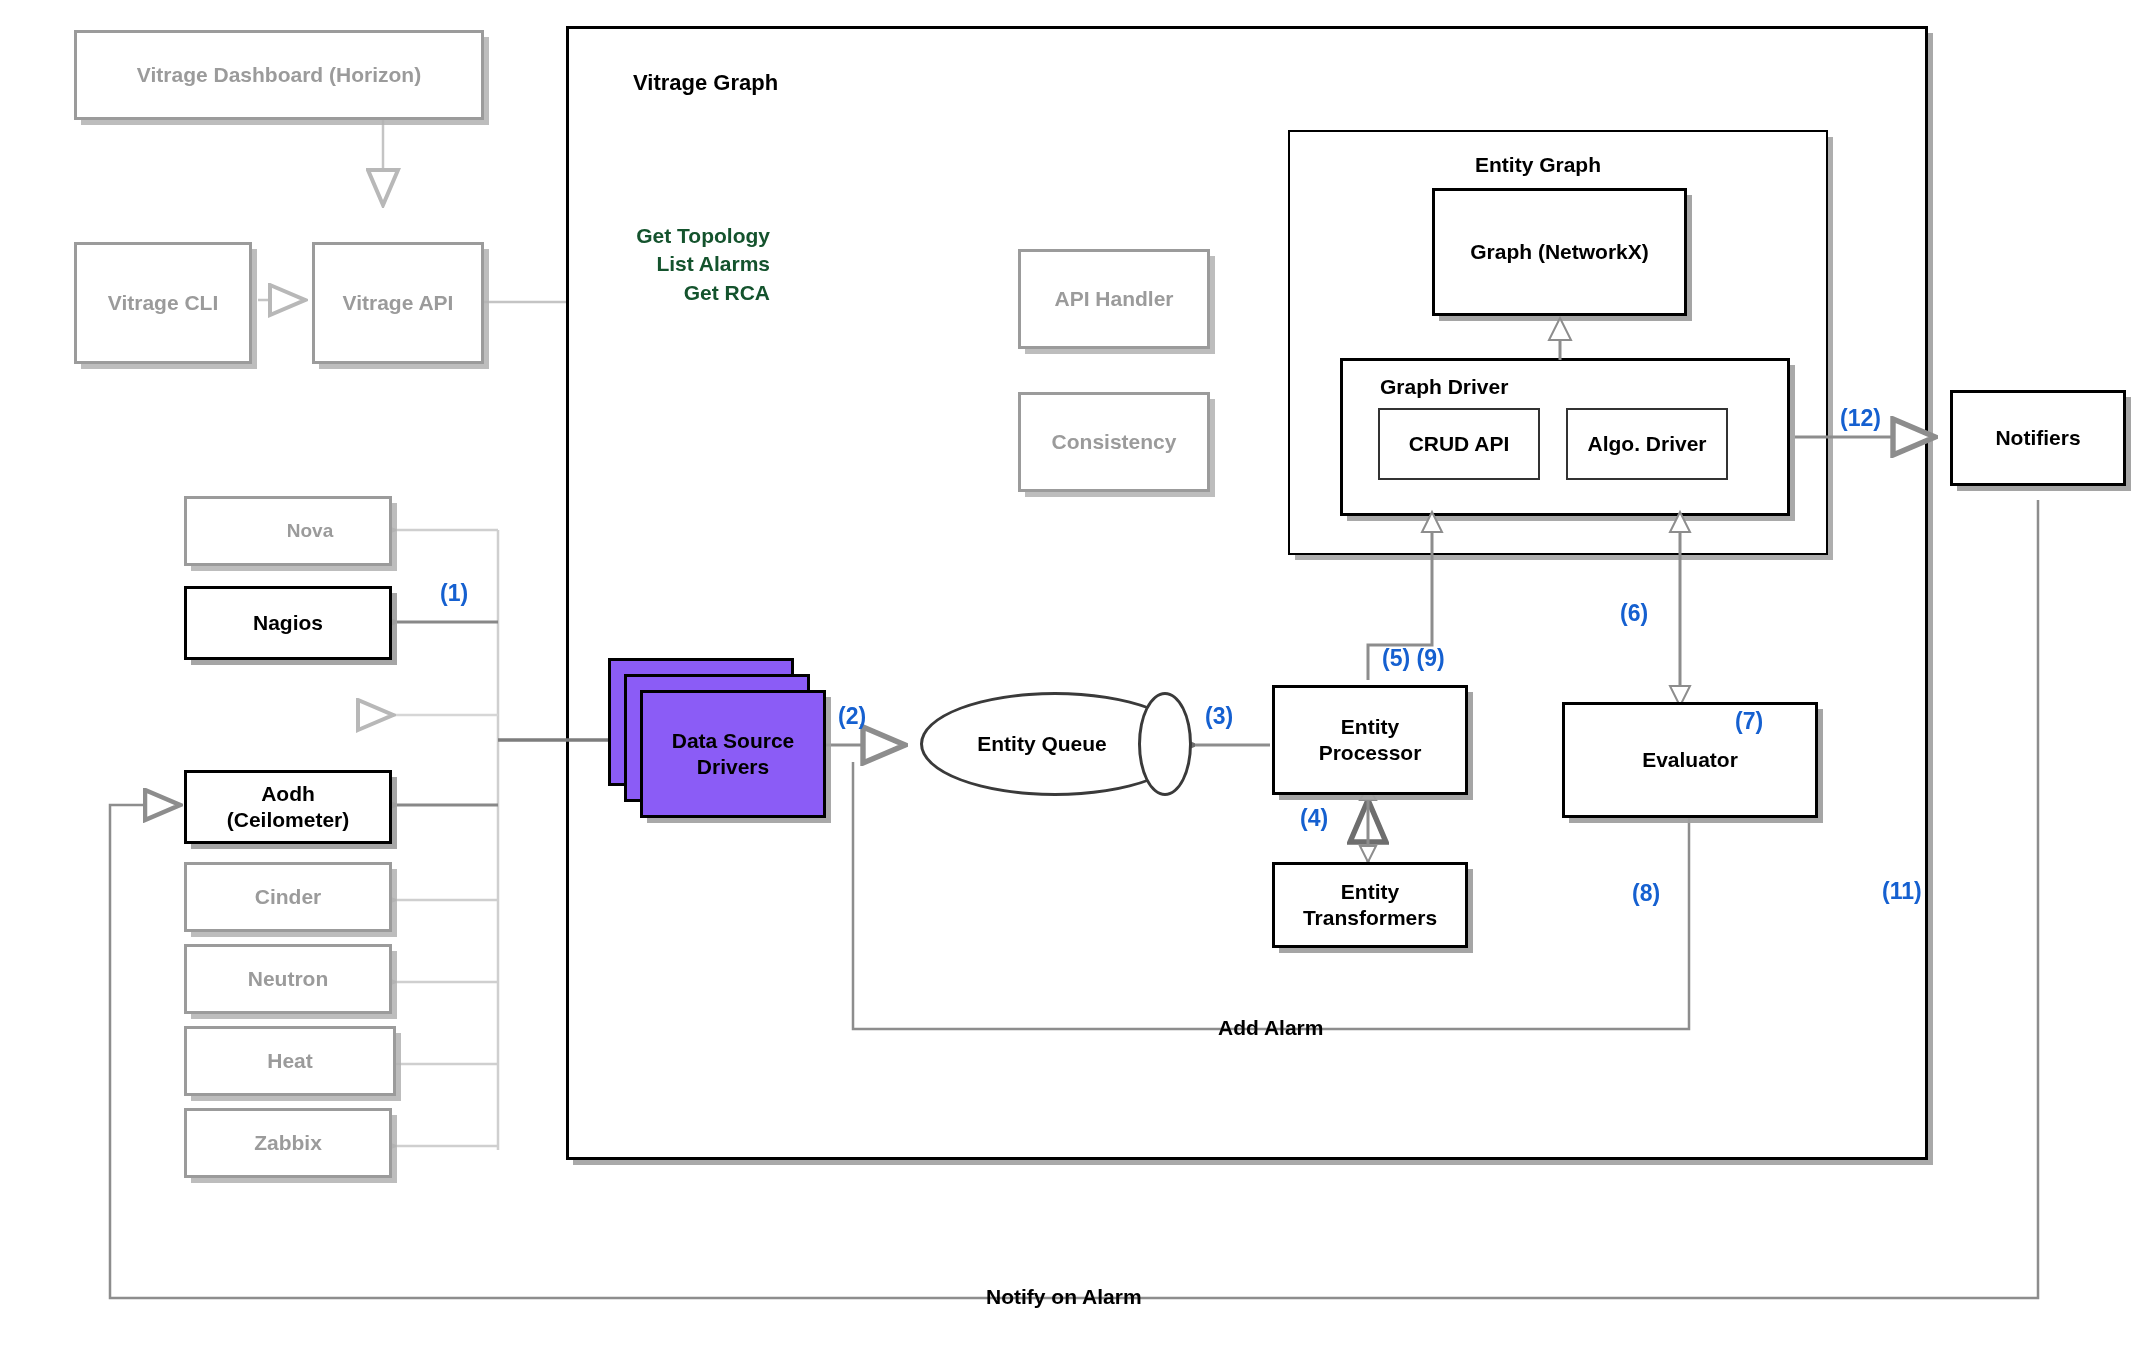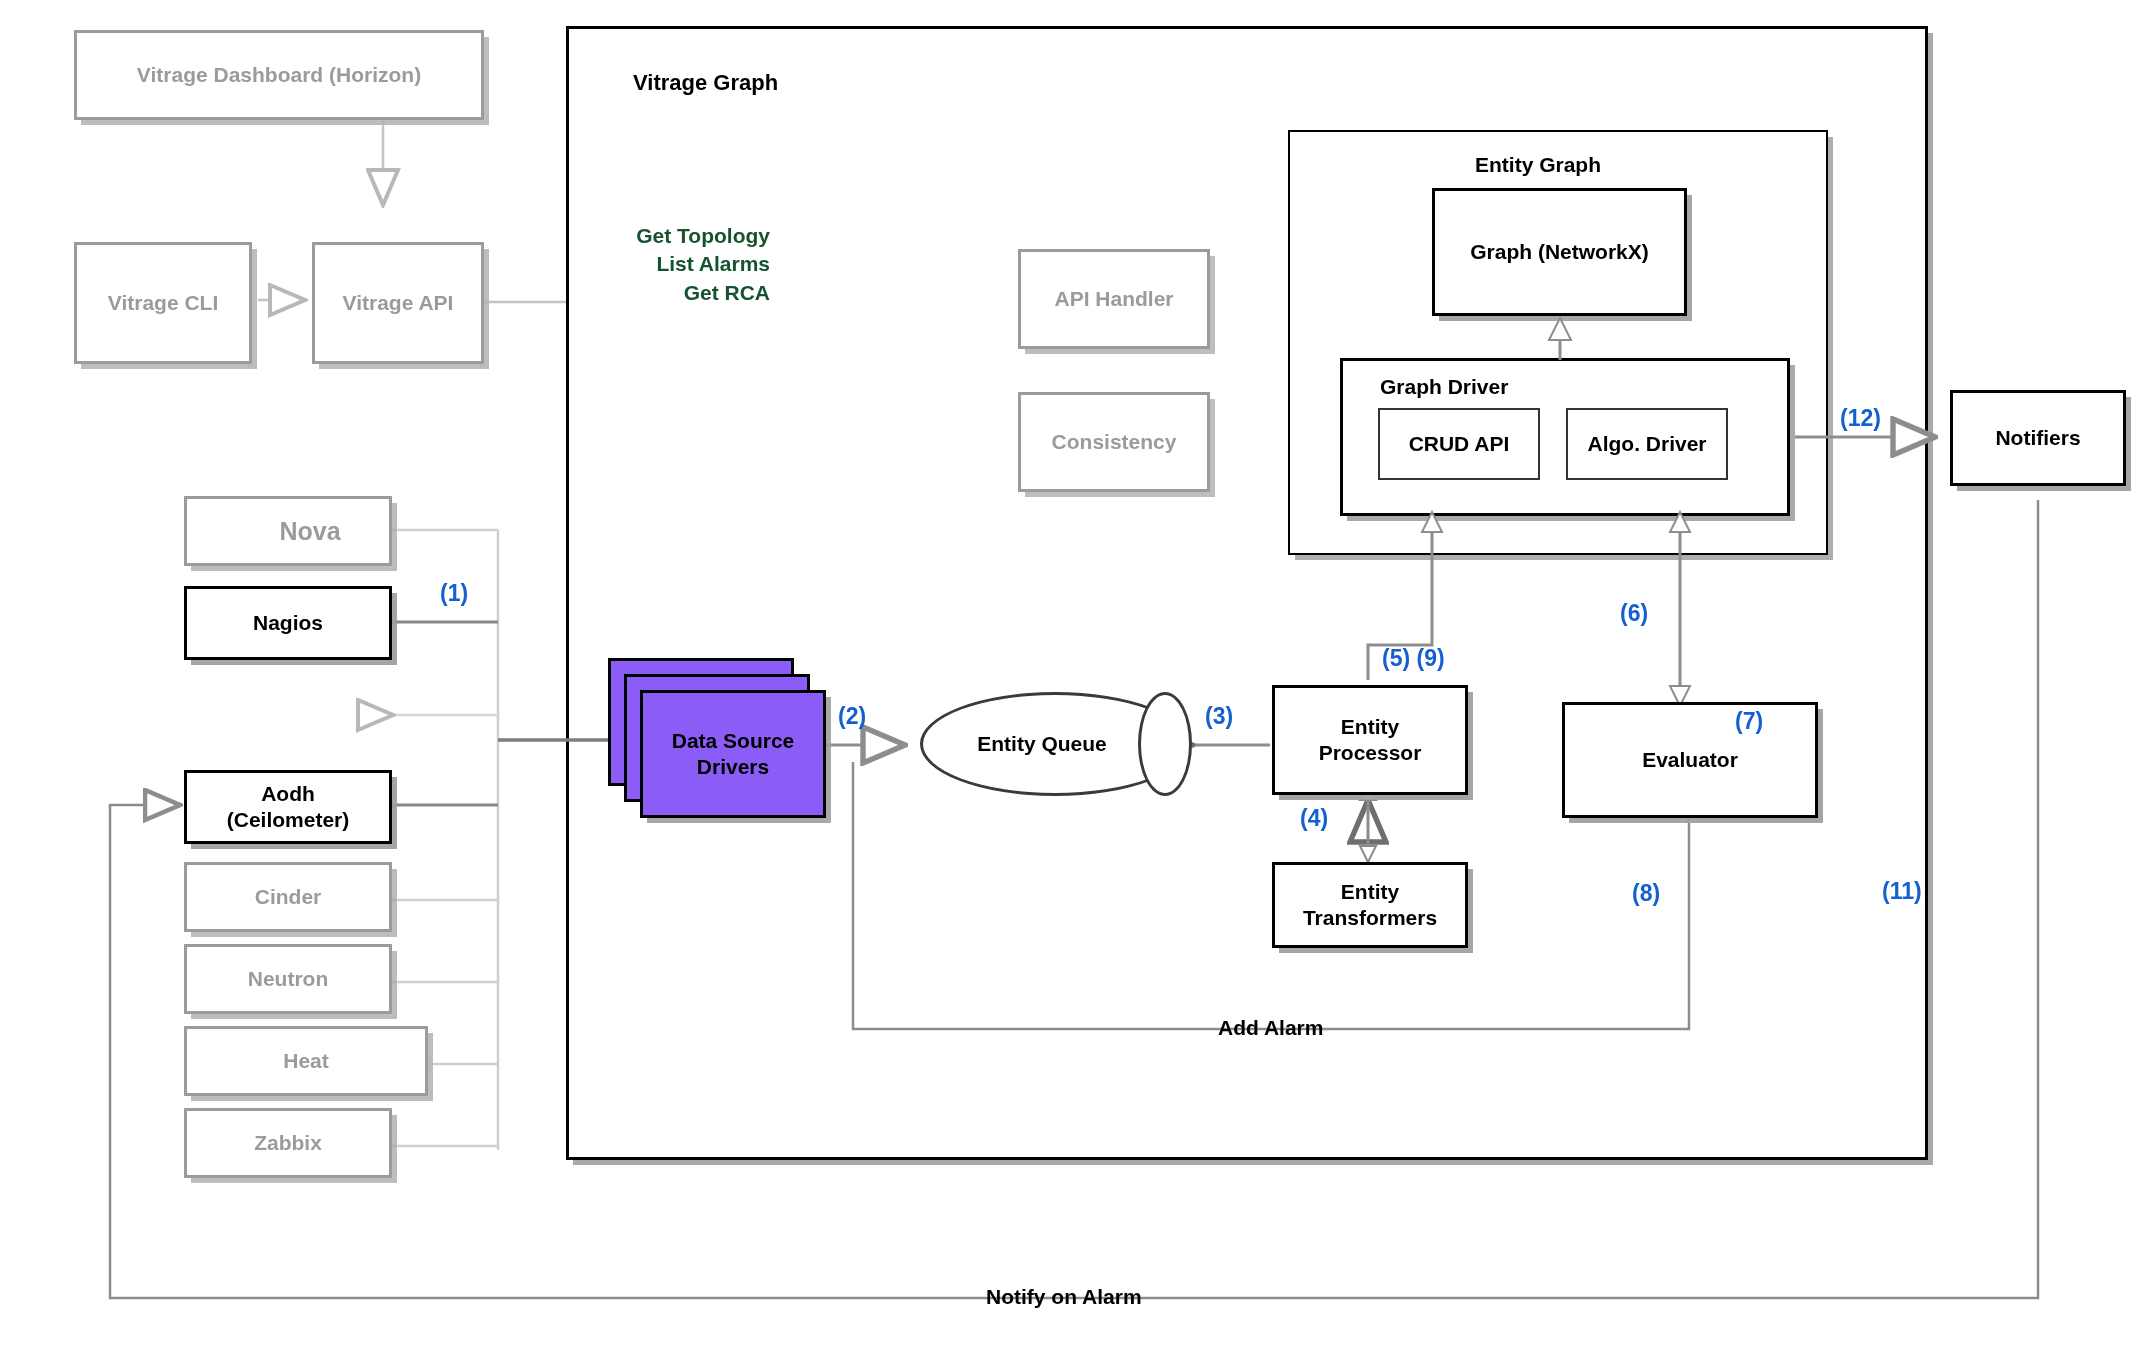--- a/index.html
+++ b/index.html
@@ -263,37 +263,37 @@
   <div class="container solid-med" style="left:1340px;top:358px;width:450px;height:158px;"></div>
   <div class="container-title" style="left:1380px;top:375px;font-size:21px;z-index:6;">Graph Driver</div>
 
   <div class="node thin" style="left:1378px;top:408px;width:162px;height:72px;font-size:21px;z-index:6;">
     <span class="lbl">CRUD API</span>
   </div>
   <div class="node thin" style="left:1566px;top:408px;width:162px;height:72px;font-size:21px;z-index:6;">
     <span class="lbl">Algo. Driver</span>
   </div>
 
-  <div class="node faded" style="left:184px;top:496px;width:208px;height:70px;font-size:25px;padding-left:44px;">
+  <div class="node faded" style="left:184px;top:496px;width:208px;height:70px;font-size:19px;padding-left:44px;">
     <span class="lbl">Nova</span>
   </div>
   <div class="node strong" style="left:184px;top:586px;width:208px;height:74px;font-size:21px;">
     <span class="lbl">Nagios</span>
   </div>
   <div class="node strong" style="left:184px;top:770px;width:208px;height:74px;font-size:21px;">
     <span class="lbl">Aodh
 (Ceilometer)</span>
   </div>
   <div class="node faded" style="left:184px;top:862px;width:208px;height:70px;font-size:21px;">
     <span class="lbl">Cinder</span>
   </div>
   <div class="node faded" style="left:184px;top:944px;width:208px;height:70px;font-size:21px;">
     <span class="lbl">Neutron</span>
   </div>
-  <div class="node faded" style="left:184px;top:1026px;width:244px;height:70px;font-size:21px;">
+  <div class="node faded" style="left:184px;top:1026px;width:212px;height:70px;font-size:21px;">
     <span class="lbl">Heat</span>
   </div>
   <div class="node faded" style="left:184px;top:1108px;width:208px;height:70px;font-size:21px;">
     <span class="lbl">Zabbix</span>
   </div>
 
   <div class="stack" style="left:608px;top:658px;width:218px;height:160px;">
     <div class="sheet s1" style="width:186px;height:128px;"></div>
     <div class="sheet s2" style="width:186px;height:128px;"></div>
     <div class="sheet s3" style="width:186px;height:128px;">

